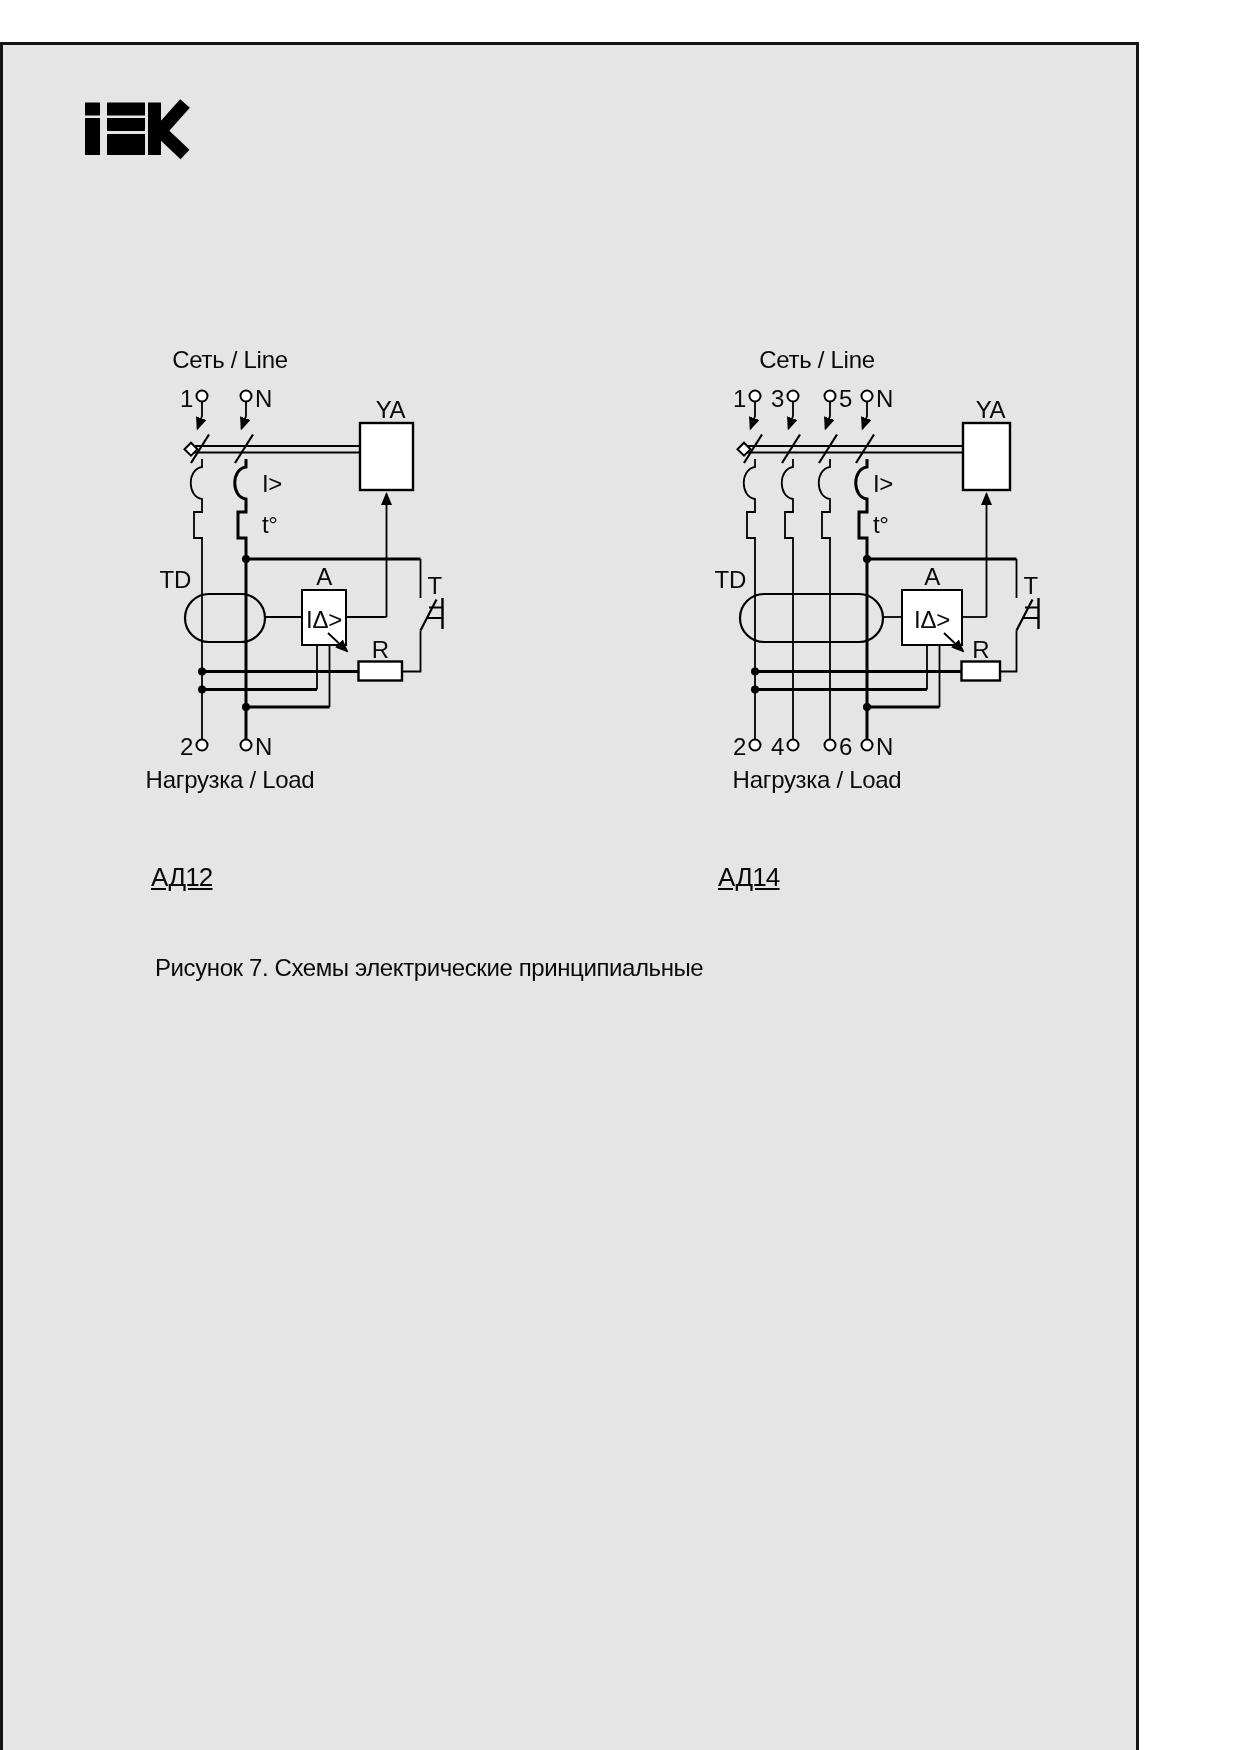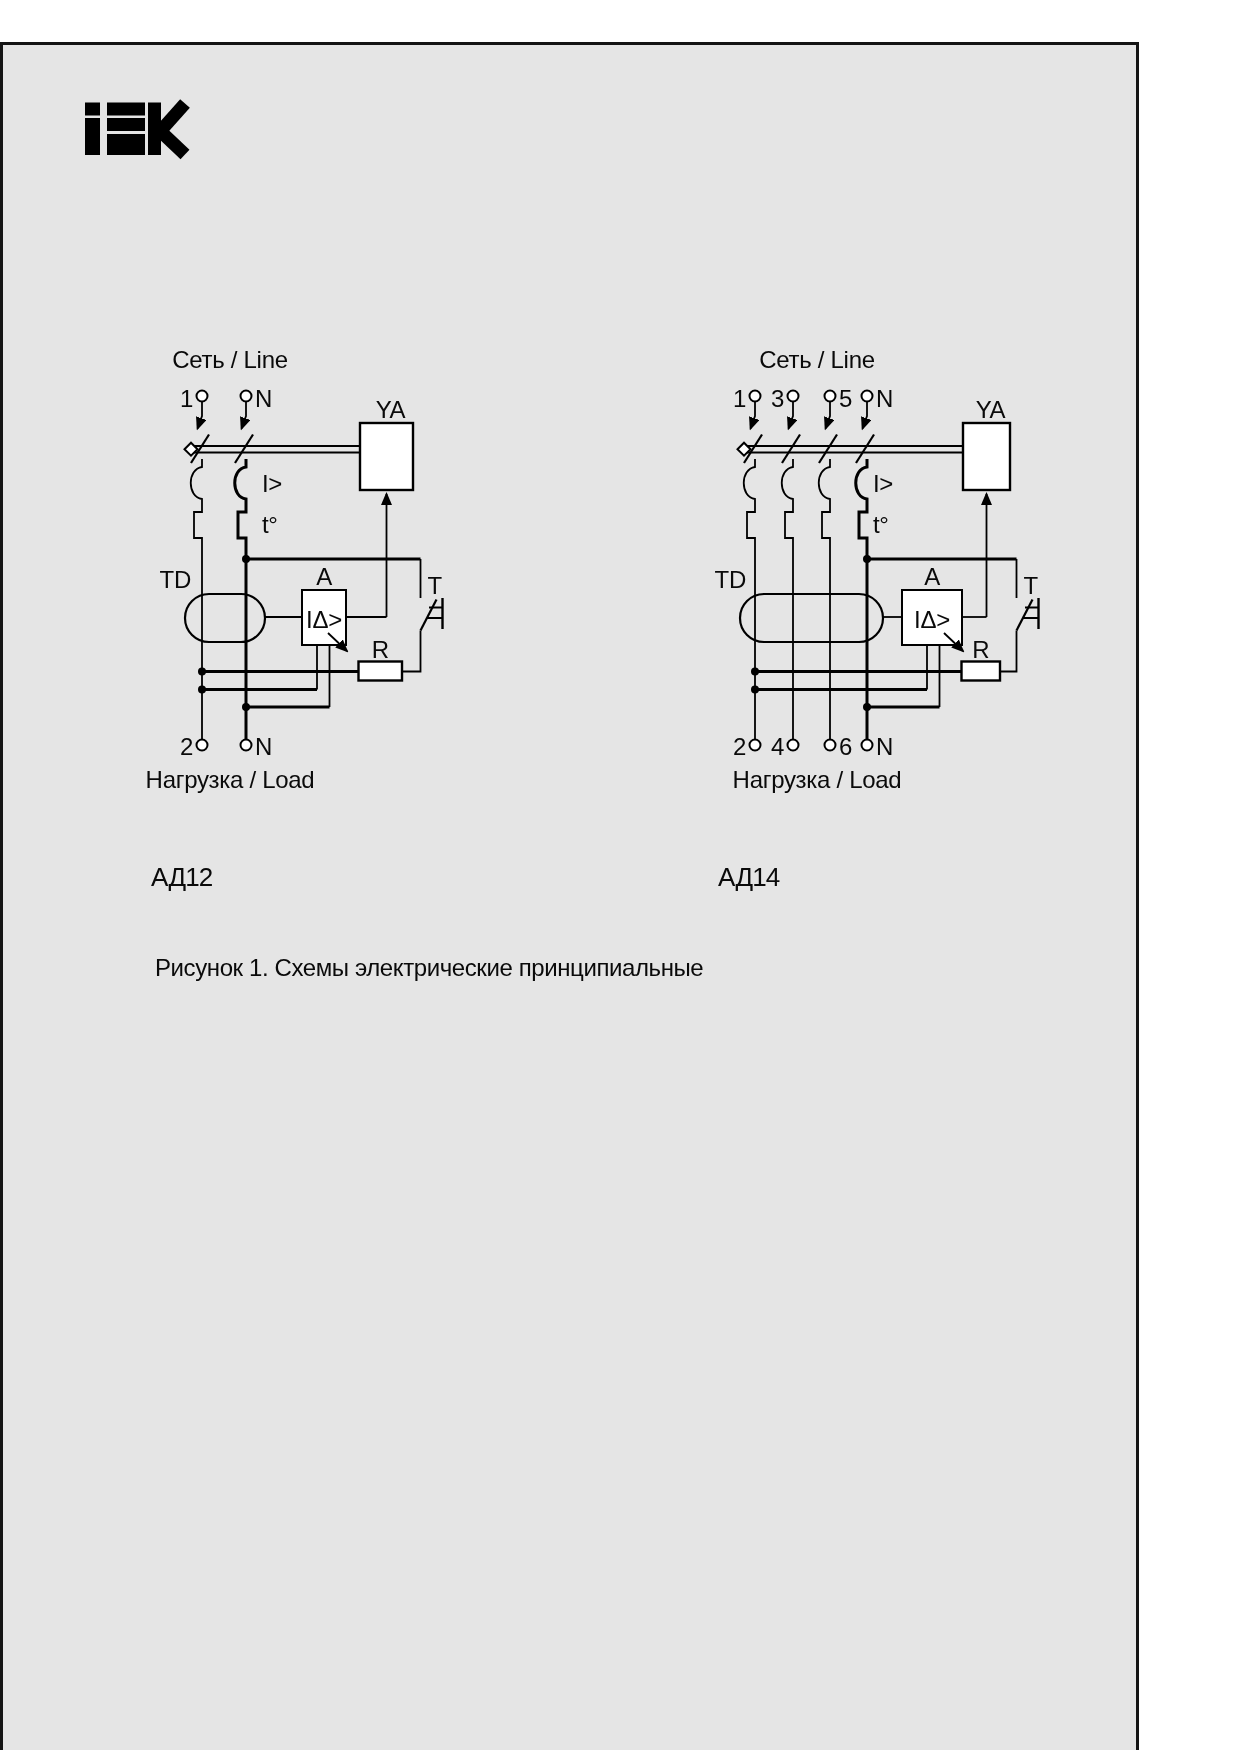--- a/index.html
+++ b/index.html
@@ -13,21 +13,21 @@
   .ln{stroke:#000;fill:none;stroke-linecap:butt;}
   .w18{stroke-width:1.8;}
   .w2{stroke-width:2;}
   .w22{stroke-width:2.2;}
   .w24{stroke-width:2.4;}
   .w3{stroke-width:3;}
   .boxfill{fill:#fff;}
   .dot{fill:#000;stroke:none;}
   .cir{fill:#fff;stroke:#000;stroke-width:2;}
   .htext{position:absolute;color:#0a0a0a;white-space:nowrap;}
-  .model-label{font-size:26px;letter-spacing:-0.8px;top:820px;}
+  .model-label{font-size:26px;letter-spacing:-0.8px;top:820px;text-decoration:underline;}
   #model-left{left:151px;}
   #model-right{left:718px;text-align:right;}
   .caption{left:155px;top:912px;font-size:24px;letter-spacing:-0.4px;}
 </style>
 </head>
 <body>
 
 <div class="page">
   <div class="frame"></div>
 
@@ -165,14 +165,14 @@
         <path d="M927 647.5 V603" class="ln w18"></path>
         <circle cx="755" cy="647.5" r="4" class="dot"></circle>
         <path d="M867 665 H939.5" class="ln w3"></path>
         <path d="M939.5 665 V603" class="ln w18"></path>
         <circle cx="867" cy="665" r="4" class="dot"></circle>
       </g>
     </svg>
 
   <div class="htext model-label" id="model-left">АД12</div>
   <div class="htext model-label" id="model-right">АД14</div>
-  <div class="htext caption">Рисунок 1. Схемы электрические принципиальные</div>
+  <div class="htext caption">Рисунок 7. Схемы электрические принципиальные</div>
 </div>
 
 </body></html>

